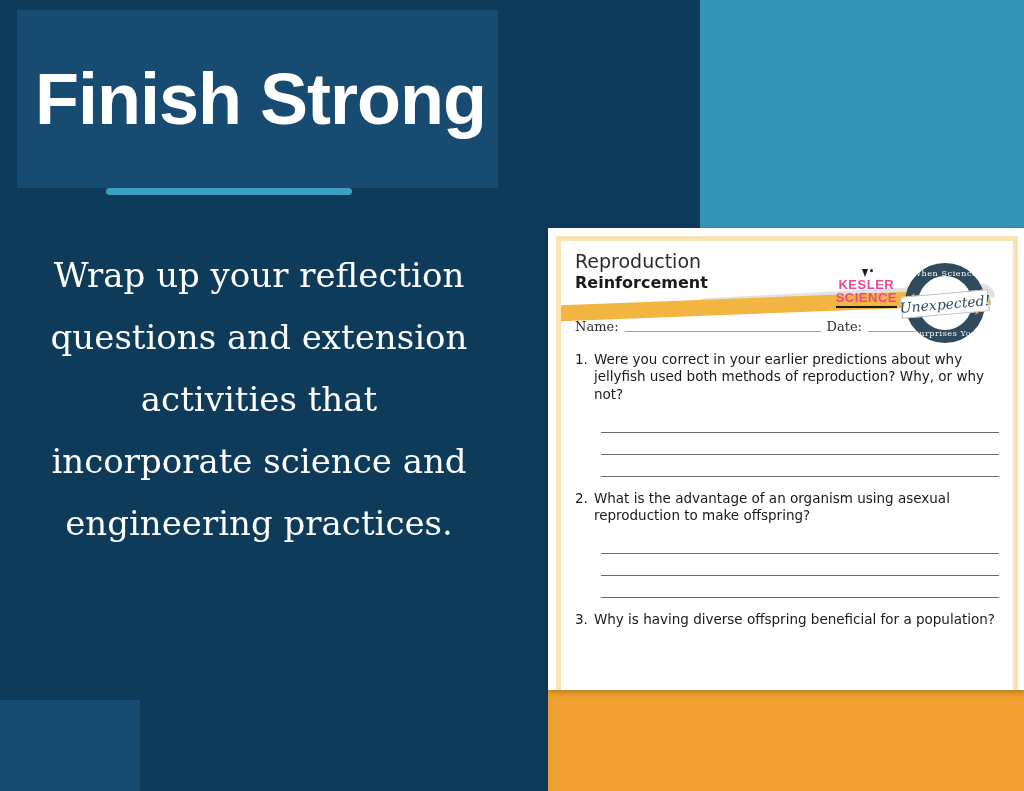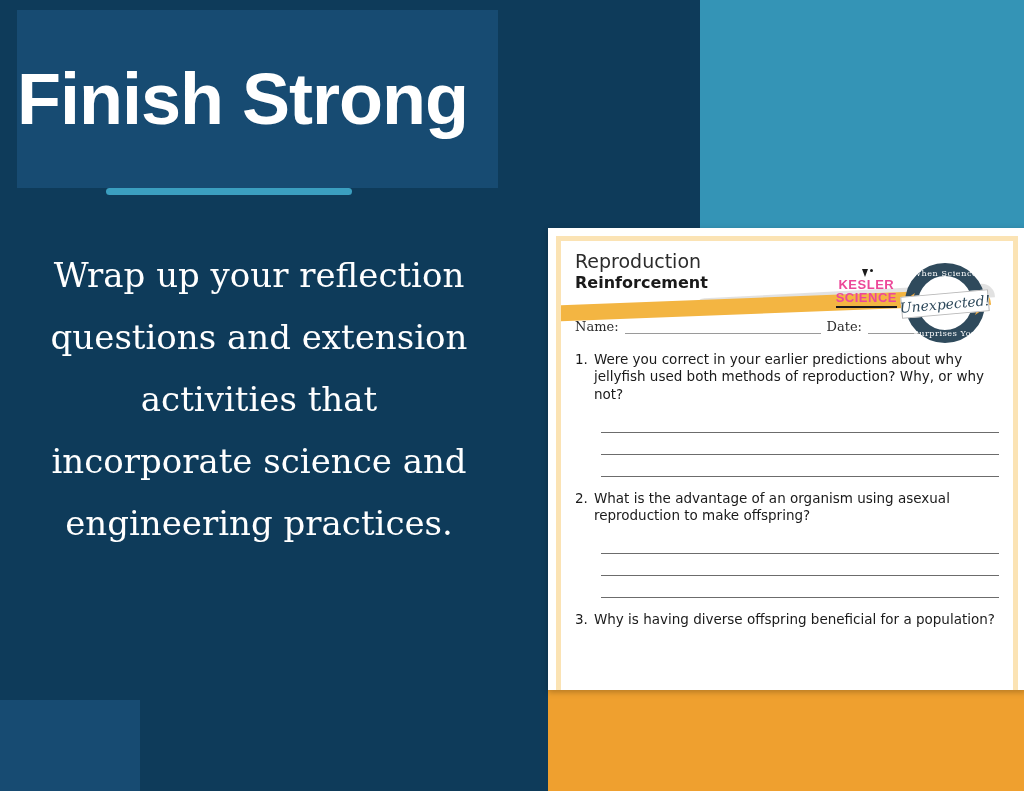--- a/index.html
+++ b/index.html
@@ -32,20 +32,21 @@
   .title-block{
     position:absolute; left:17px; top:10px; width:481px; height:178px;
     background:#174b72;
     display:flex; align-items:center;
   }
   .title-text{
     color:#ffffff;
     font-size:72px;
     font-weight:bold;
     letter-spacing:-1px;
+    padding-left:18px;
     line-height:1;
     white-space:nowrap;
   }
   .title-underline{
     position:absolute; left:106px; top:188px; width:246px; height:7px;
     background:#3b9fc0; border-radius:4px;
   }
 
   
   .body-copy{
@@ -160,21 +161,21 @@
   .ws-badge-top-text, .ws-badge-bot-text{
     position:absolute; left:0; width:92px; text-align:center;
     font-family:"DejaVu Serif", serif; font-size:8px; color:#ffffff;
     letter-spacing:.6px;
   }
   .ws-badge-top-text{ top:12px; }
   .ws-badge-bot-text{ bottom:11px; }
 
   
   .ws-namedate{
-    display:flex; align-items:flex-end; gap:6px;
+    display:flex; align-items:flex-start; gap:6px;
     font-family:"DejaVu Serif", serif; font-size:13px; color:#2b2b2b;
     margin-top:6px; padding-bottom:4px;
   }
   .ws-namedate .lbl{ white-space:nowrap; }
   .ws-namedate .fill{ border-bottom:1px solid #9a9a9a; height:13px; }
   .ws-namedate .fill.name{ width:196px; }
   .ws-namedate .fill.date{ width:52px; }
 
   
   .ws-q{

